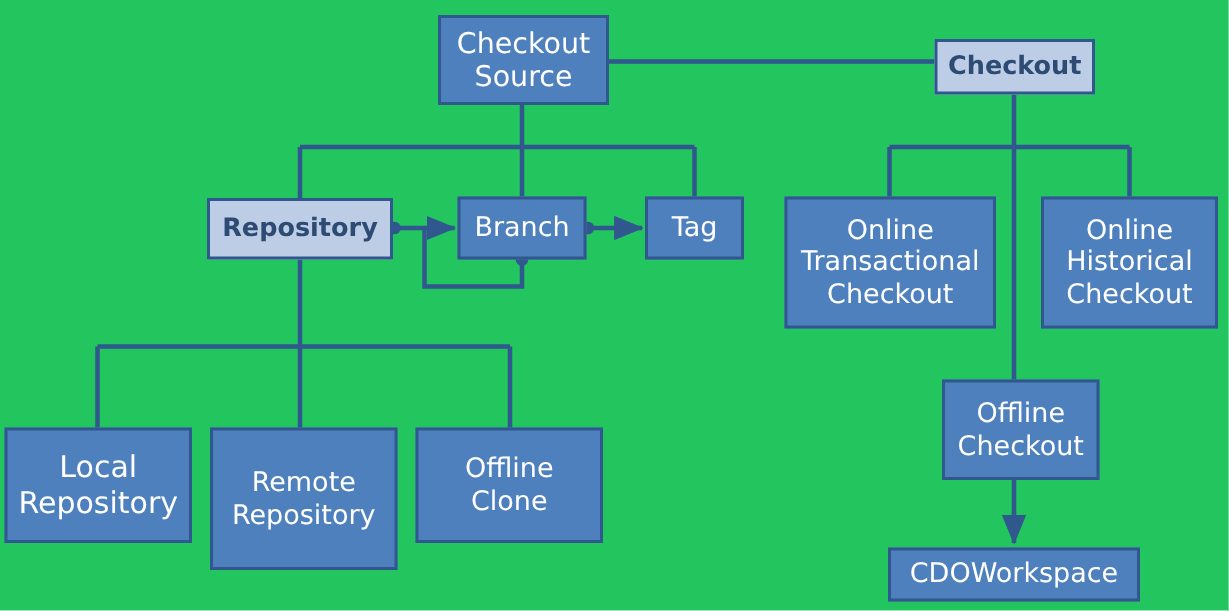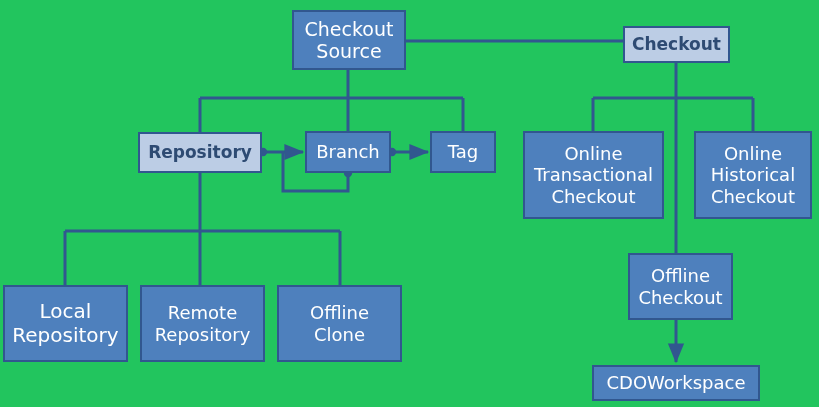--- a/index.html
+++ b/index.html
@@ -127,21 +127,21 @@
     <span class="node-label">Online
 Historical
 Checkout</span>
   </div>
 
   <div class="node node-fill-dark" style="left:3px; top:285px; width:125px; height:77px; font-size:20px;">
     <span class="node-label">Local
 Repository</span>
   </div>
 
-  <div class="node node-fill-dark" style="left:140px; top:285px; width:125px; height:77px; font-size:18px;">
+  <div class="node node-fill-dark" style="left:140px; top:285px; width:125px; height:95px; font-size:18px;">
     <span class="node-label">Remote
 Repository</span>
   </div>
 
   <div class="node node-fill-dark" style="left:277px; top:285px; width:125px; height:77px; font-size:18px;">
     <span class="node-label">Offline
 Clone</span>
   </div>
 
   <div class="node node-fill-dark" style="left:628px; top:253px; width:105px; height:67px; font-size:18px;">

